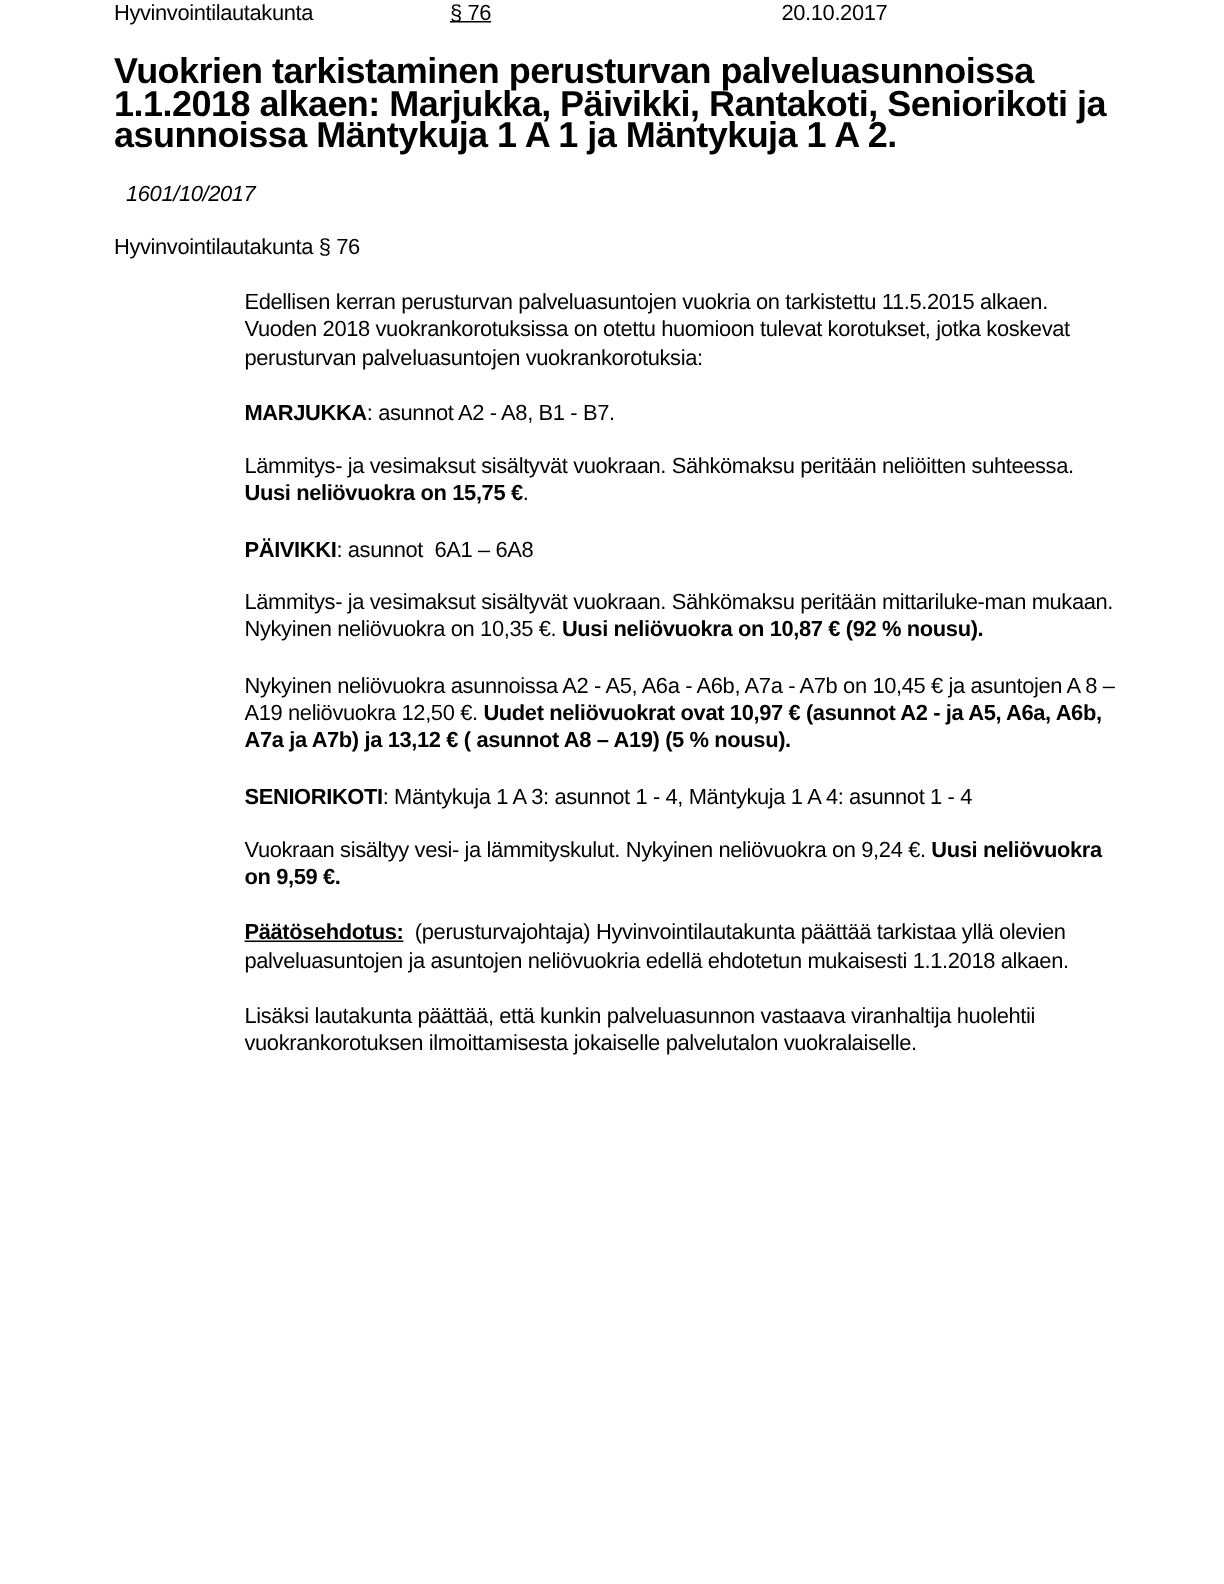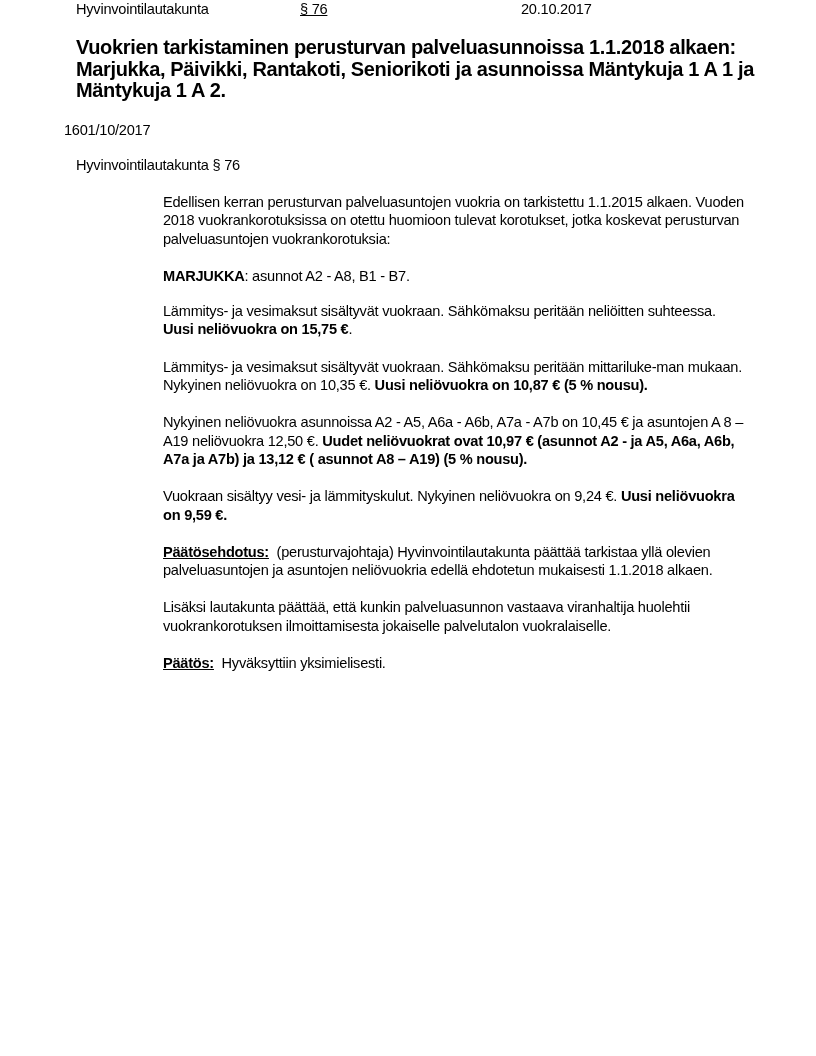--- a/index.html
+++ b/index.html
@@ -9,23 +9,23 @@
     font-size: 14.6px; letter-spacing: -0.25px;
   }
   .hdr { position: absolute; top: 0; left: 76px; height: 18px; line-height: 18px; width: 700px; }
   .hdr span { position: absolute; top: 0; text-align: center; }
   .hdr .org { left: 0; }
   .hdr .sec { left: 224px; text-decoration: underline; }
   .hdr .date { left: 445px; }
 
   .title {
     position: absolute; top: 37px; left: 76px; width: 680px;
-    font-weight: bold; font-size: 20px; line-height: 21.5px; letter-spacing: -0.35px;
+    font-weight: bold; font-size: 24px; line-height: 21.5px; letter-spacing: -0.35px;
   }
-  .ref { position: absolute; top: 121px; left: 64px; line-height: 18px; }
+  .ref { position: absolute; top: 121px; left: 84px; line-height: 18px; font-style: italic; }
   .board { position: absolute; top: 156px; left: 76px; line-height: 18px; }
 
   .body {
     position: absolute; top: 193px; left: 163px; width: 585px;
     line-height: 18.3px;
   }
   .body p { margin: 0 0 19px 0; }
   .body p.tight { margin-bottom: 17px; }
   .u { }
   b { font-weight: bold; }
@@ -40,30 +40,31 @@
   <span class="date">20.10.2017</span>
 </div>
 
 <div class="title">Vuokrien tarkistaminen perusturvan palveluasunnoissa 1.1.2018 alkaen: Marjukka, Päivikki, Rantakoti, Seniorikoti ja asunnoissa Mäntykuja 1 A 1 ja Mäntykuja 1 A 2.</div>
 
 <div class="ref">1601/10/2017</div>
 
 <div class="board">Hyvinvointilautakunta § 76</div>
 
 <div class="body">
-  <p>Edellisen kerran perusturvan palveluasuntojen vuokria on tarkistettu 1.1.2015 alkaen. Vuoden 2018 vuokrankorotuksissa on otettu huomioon tulevat korotukset, jotka koskevat perusturvan palveluasuntojen vuokrankorotuksia:</p>
+  <p>Edellisen kerran perusturvan palveluasuntojen vuokria on tarkistettu 11.5.2015 alkaen. Vuoden 2018 vuokrankorotuksissa on otettu huomioon tulevat korotukset, jotka koskevat perusturvan palveluasuntojen vuokrankorotuksia:</p>
 
   <p class="tight u"><b>MARJUKKA</b><span>: asunnot A2 - A8, B1 - B7.</span></p>
   <p><span>Lämmitys- ja vesimaksut sisältyvät vuokraan. Sähkömaksu peritään neliöitten suhteessa. </span><b>Uusi neliövuokra on 15,75 €</b><span>.</span></p>
 
-  <p><span>Lämmitys- ja vesimaksut sisältyvät vuokraan. Sähkömaksu peritään mittariluke-man mukaan. Nykyinen neliövuokra on 10,35 €. </span><b>Uusi neliövuokra on 10,87 € (5 % nousu).</b></p>
+  <p class="tight u"><b>PÄIVIKKI</b><span style="white-space:pre">: asunnot  6A1 – 6A8</span></p>
+  <p><span>Lämmitys- ja vesimaksut sisältyvät vuokraan. Sähkömaksu peritään mittariluke-man mukaan. Nykyinen neliövuokra on 10,35 €. </span><b>Uusi neliövuokra on 10,87 € (92 % nousu).</b></p>
 
   <p><span>Nykyinen neliövuokra asunnoissa A2 - A5, A6a - A6b, A7a - A7b on 10,45 € ja asuntojen A 8 – A19 neliövuokra 12,50 €. </span><b>Uudet neliövuokrat ovat 10,97 € (asunnot A2 - ja A5, A6a, A6b, A7a ja A7b) ja 13,12 € ( asunnot A8 – A19) (5 % nousu).</b></p>
 
+  <p class="tight u"><b>SENIORIKOTI</b><span>: Mäntykuja 1 A 3: asunnot 1 - 4, Mäntykuja 1 A 4: asunnot 1 - 4</span></p>
 
   <p><span>Vuokraan sisältyy vesi- ja lämmityskulut. Nykyinen neliövuokra on 9,24 €. </span><b>Uusi neliövuokra on 9,59 €.</b></p>
 
   <p><b class="h">Päätösehdotus:</b><span style="white-space:pre-wrap">  (perusturvajohtaja) Hyvinvointilautakunta päättää tarkistaa yllä olevien palveluasuntojen ja asuntojen neliövuokria edellä ehdotetun mukaisesti 1.1.2018 alkaen.</span></p>
 
   <p>Lisäksi lautakunta päättää, että kunkin palveluasunnon vastaava viranhaltija huolehtii vuokrankorotuksen ilmoittamisesta jokaiselle palvelutalon vuokralaiselle.</p>
 
-  <p><b class="h">Päätös:</b><span style="white-space:pre-wrap">  Hyväksyttiin yksimielisesti.</span></p>
 </div>
 
 </body></html>

